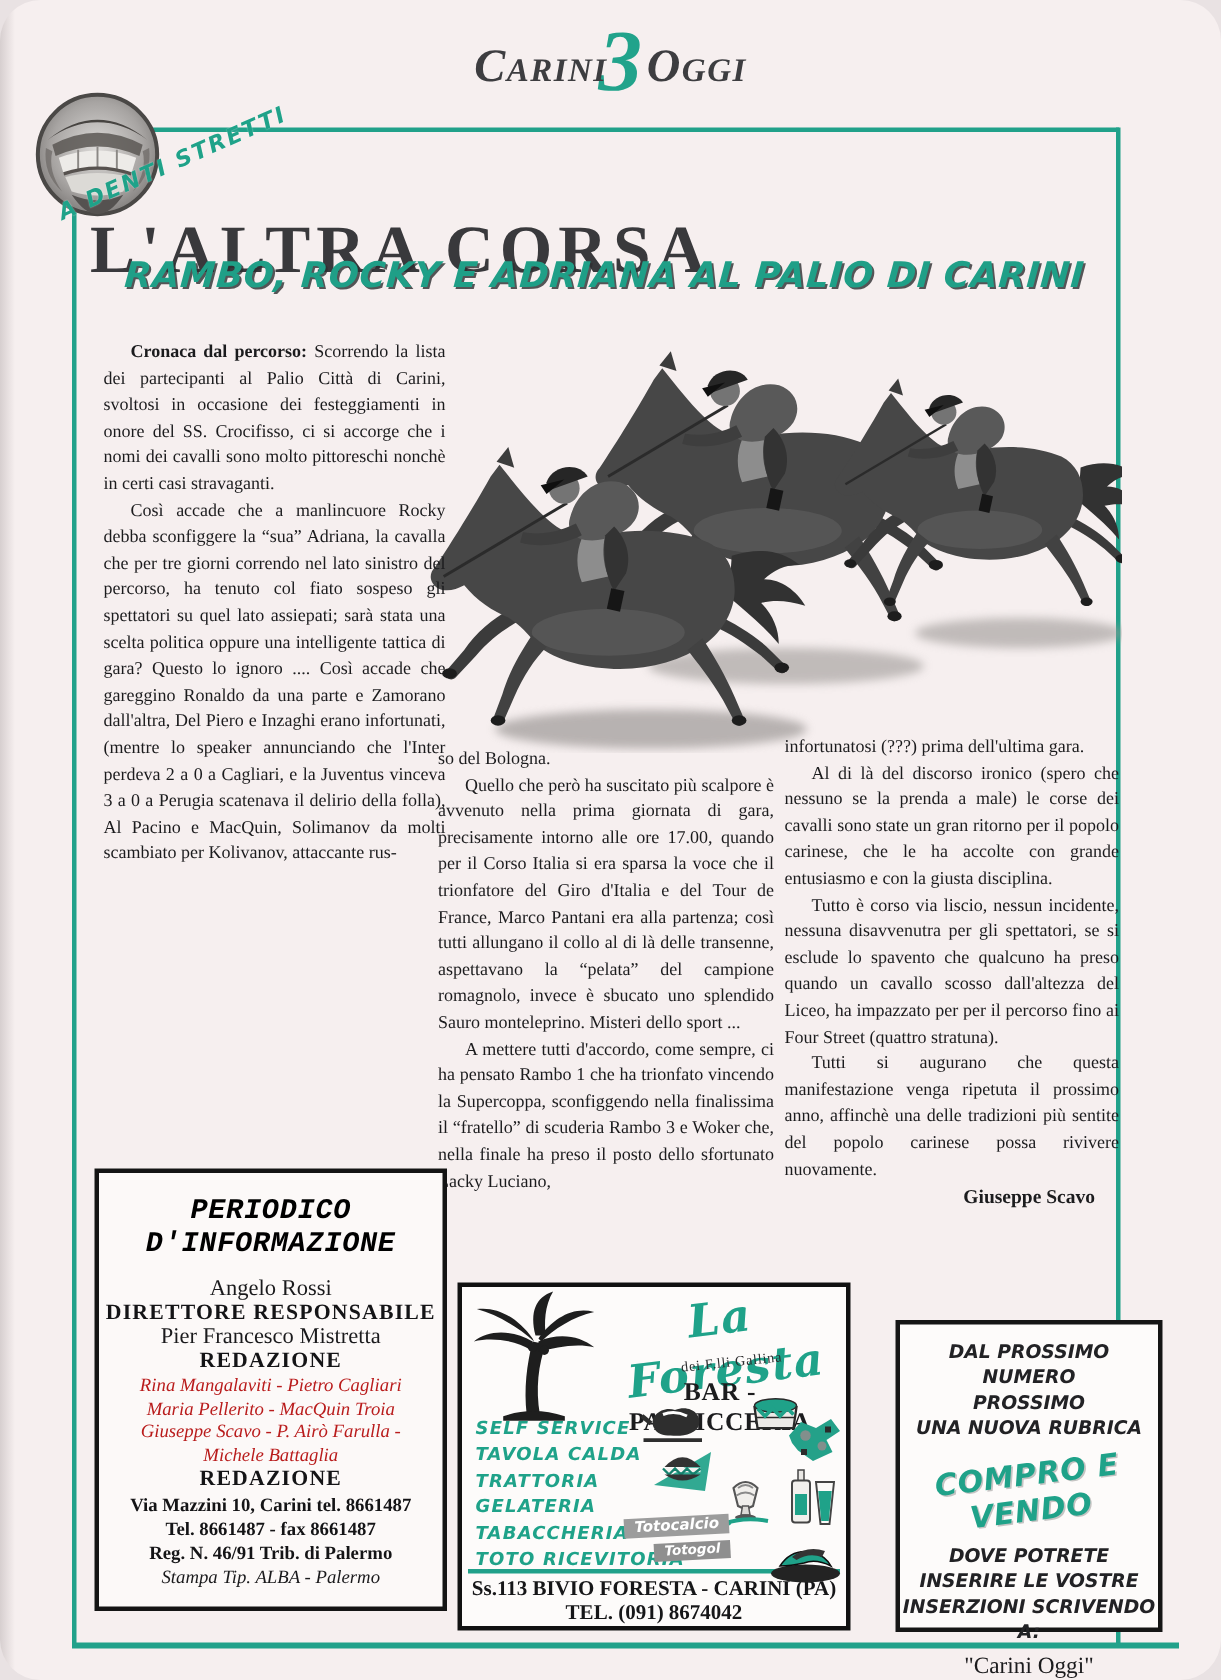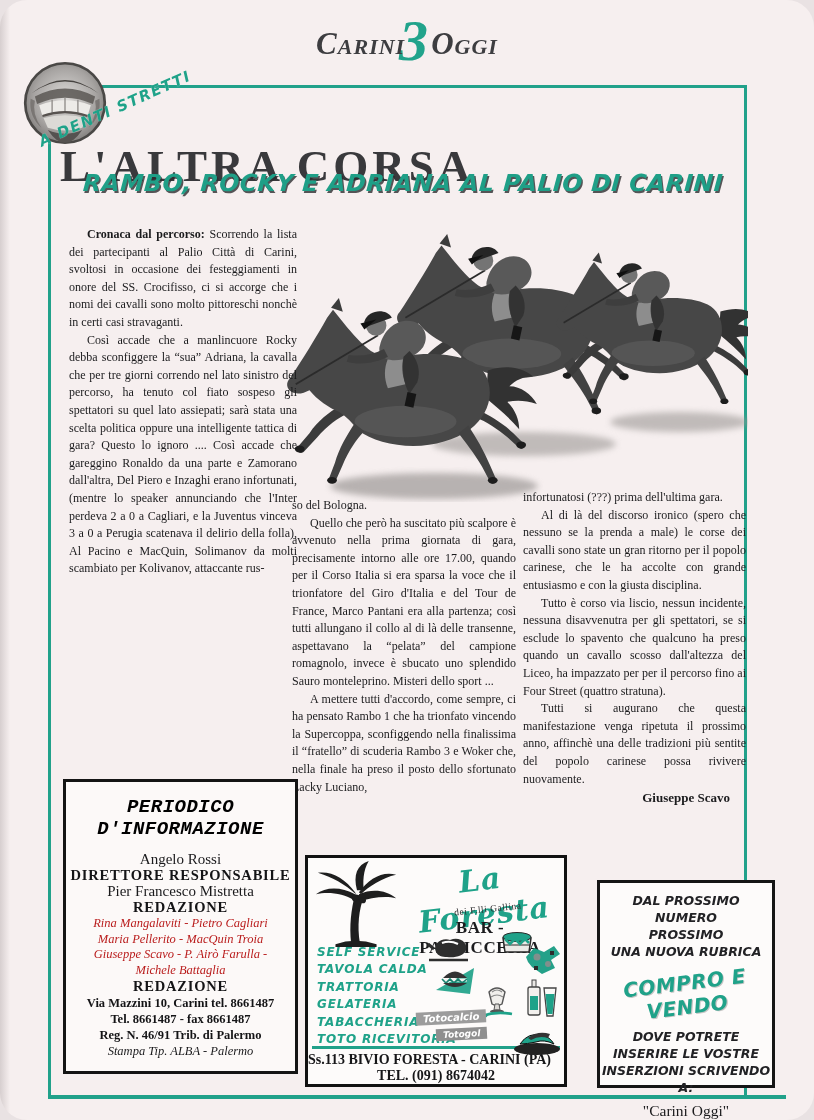--- a/index.html
+++ b/index.html
@@ -72,21 +72,21 @@
   .ftype{position:absolute;left:88px;top:60px;width:168px;text-align:center;
         font-weight:bold;font-size:17px;letter-spacing:.5px;color:#1c1c1e;}
   .fservices{position:absolute;left:9px;top:86px;font-family:"DejaVu Sans","Liberation Sans",sans-serif;
         font-weight:bold;font-style:italic;font-size:12px;letter-spacing:.8px;color:#1fa289;line-height:17.4px;white-space:nowrap;}
   .fad-icon{position:absolute;}
   .badge{position:absolute;background:#9c9c9c;color:#fff;font-family:"DejaVu Sans",sans-serif;
         font-style:italic;font-weight:bold;padding:1px 7px;transform:rotate(-3deg);}
   .badge1{left:108px;top:153px;font-size:10px;}
   .badge2{left:128px;top:170px;font-size:9px;background:#8f8f8f;}
   .fdivider{position:absolute;left:4px;right:4px;top:188px;height:3px;background:#21a18a;}
-  .faddr{position:absolute;left:0;right:0;top:194px;text-align:left;font-weight:bold;font-size:14px;color:#161618;}
+  .faddr{position:absolute;left:0;right:0;top:194px;text-align:center;font-weight:bold;font-size:14px;color:#161618;}
   .fphone{position:absolute;left:0;right:0;top:210px;text-align:center;font-weight:bold;font-size:14px;color:#161618;}
 
   
   .promo{position:absolute;left:579px;top:880px;width:178px;height:208px;border:3px solid #151515;
         background:#fdfbfa;z-index:4;text-align:center;box-sizing:border-box;margin-left:18px;}
   .pr-line{font-family:"DejaVu Sans","Liberation Sans",sans-serif;font-style:italic;font-weight:bold;
         font-size:12.5px;line-height:17px;color:#222225;}
   .pr-top{margin-top:9px;}
   .pr-highlight{margin:11px 0 9px;font-family:"DejaVu Sans",sans-serif;font-weight:bold;font-style:italic;
         font-size:20px;color:#1fa289;transform:rotate(-7deg);letter-spacing:.5px;

